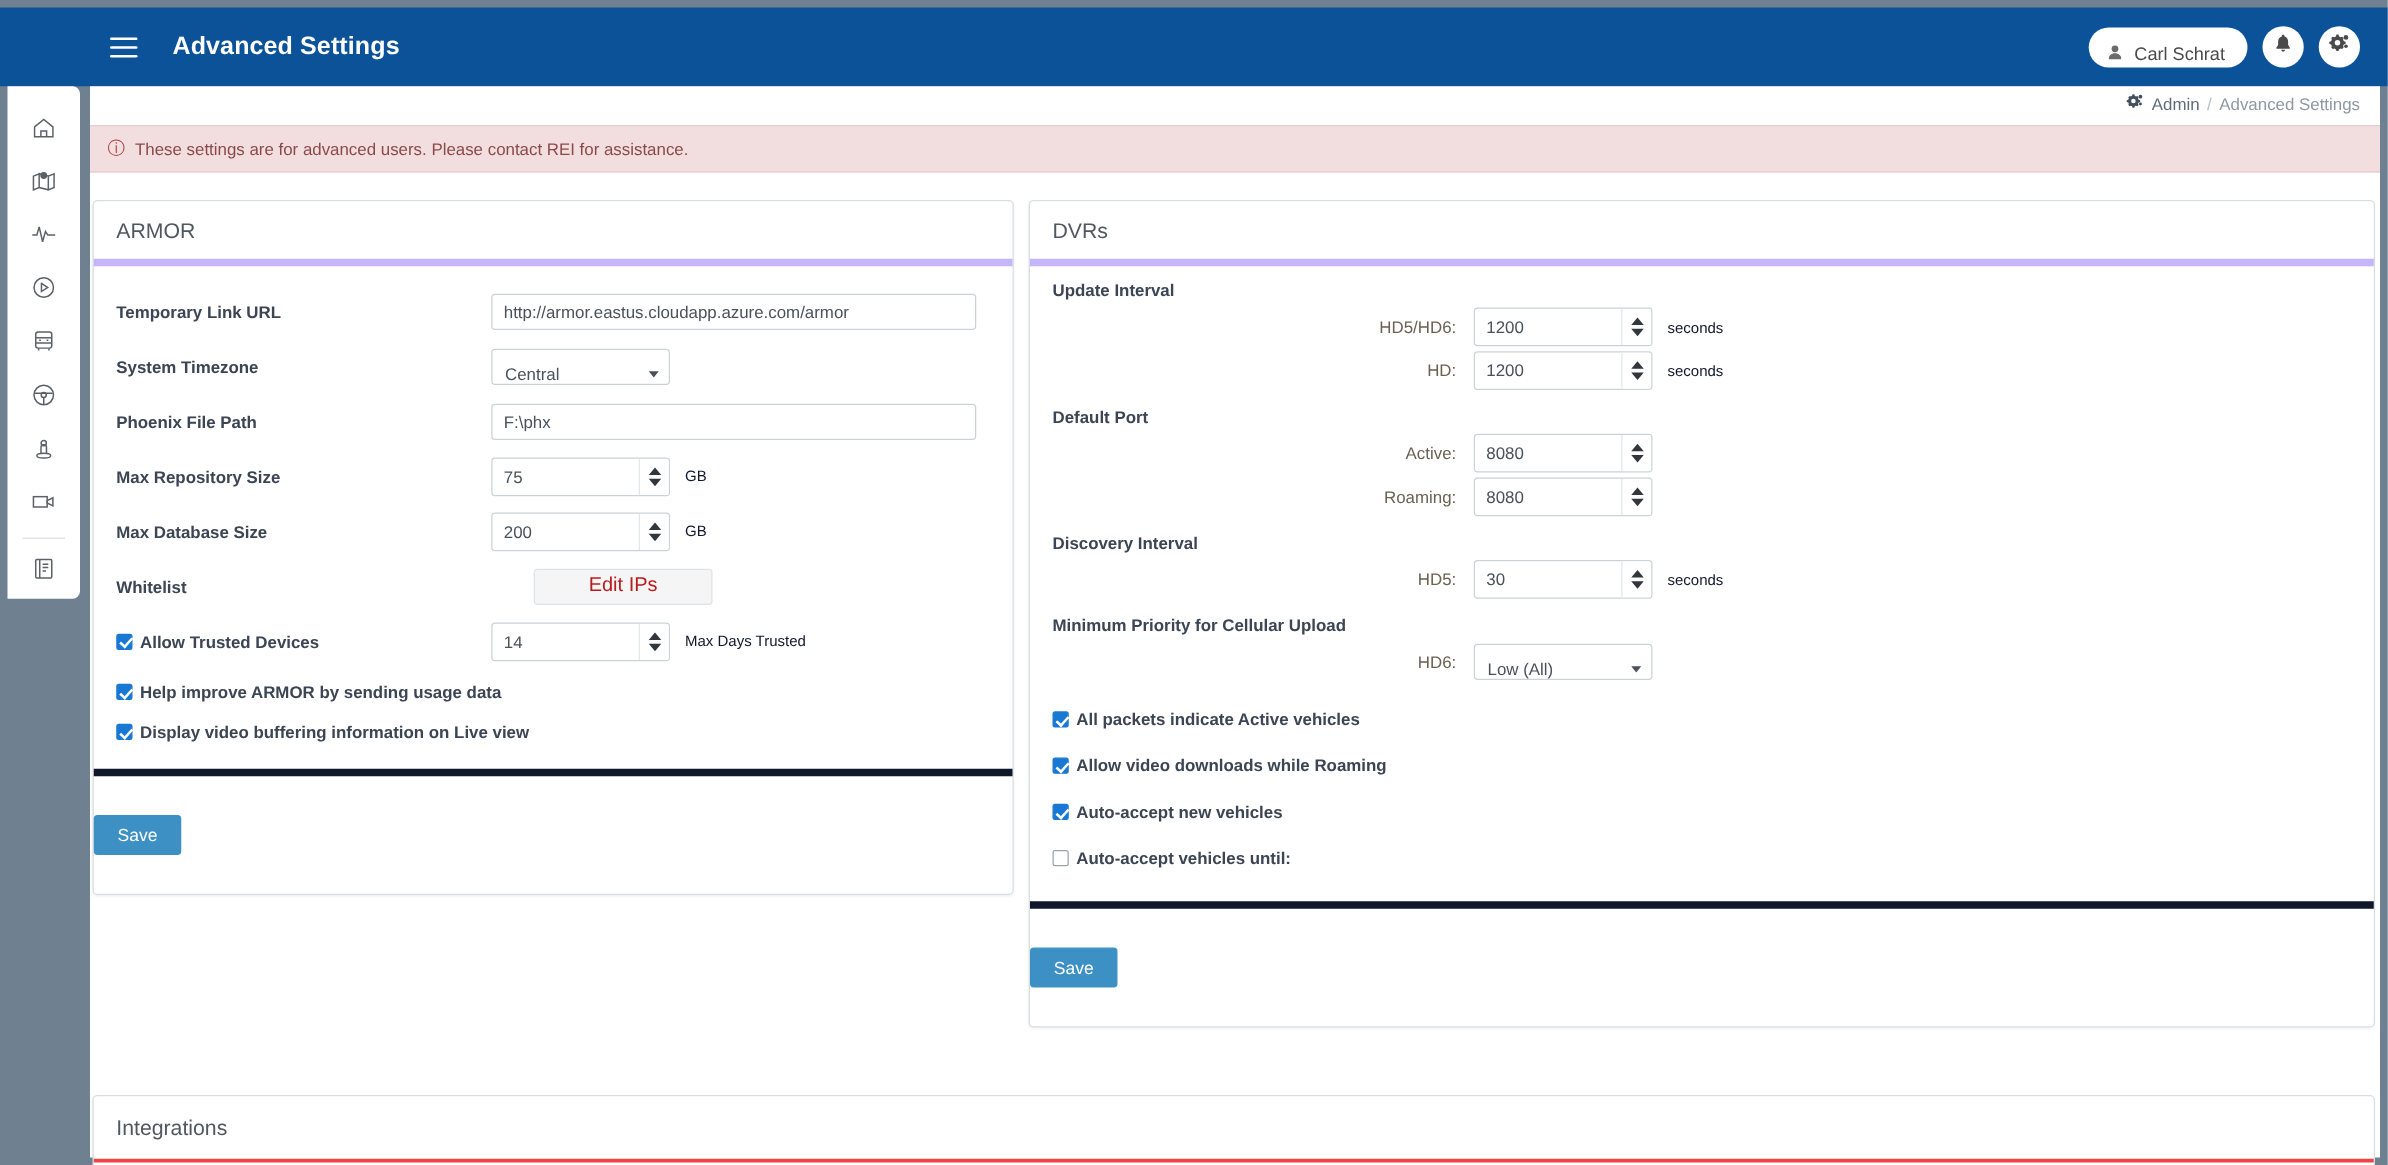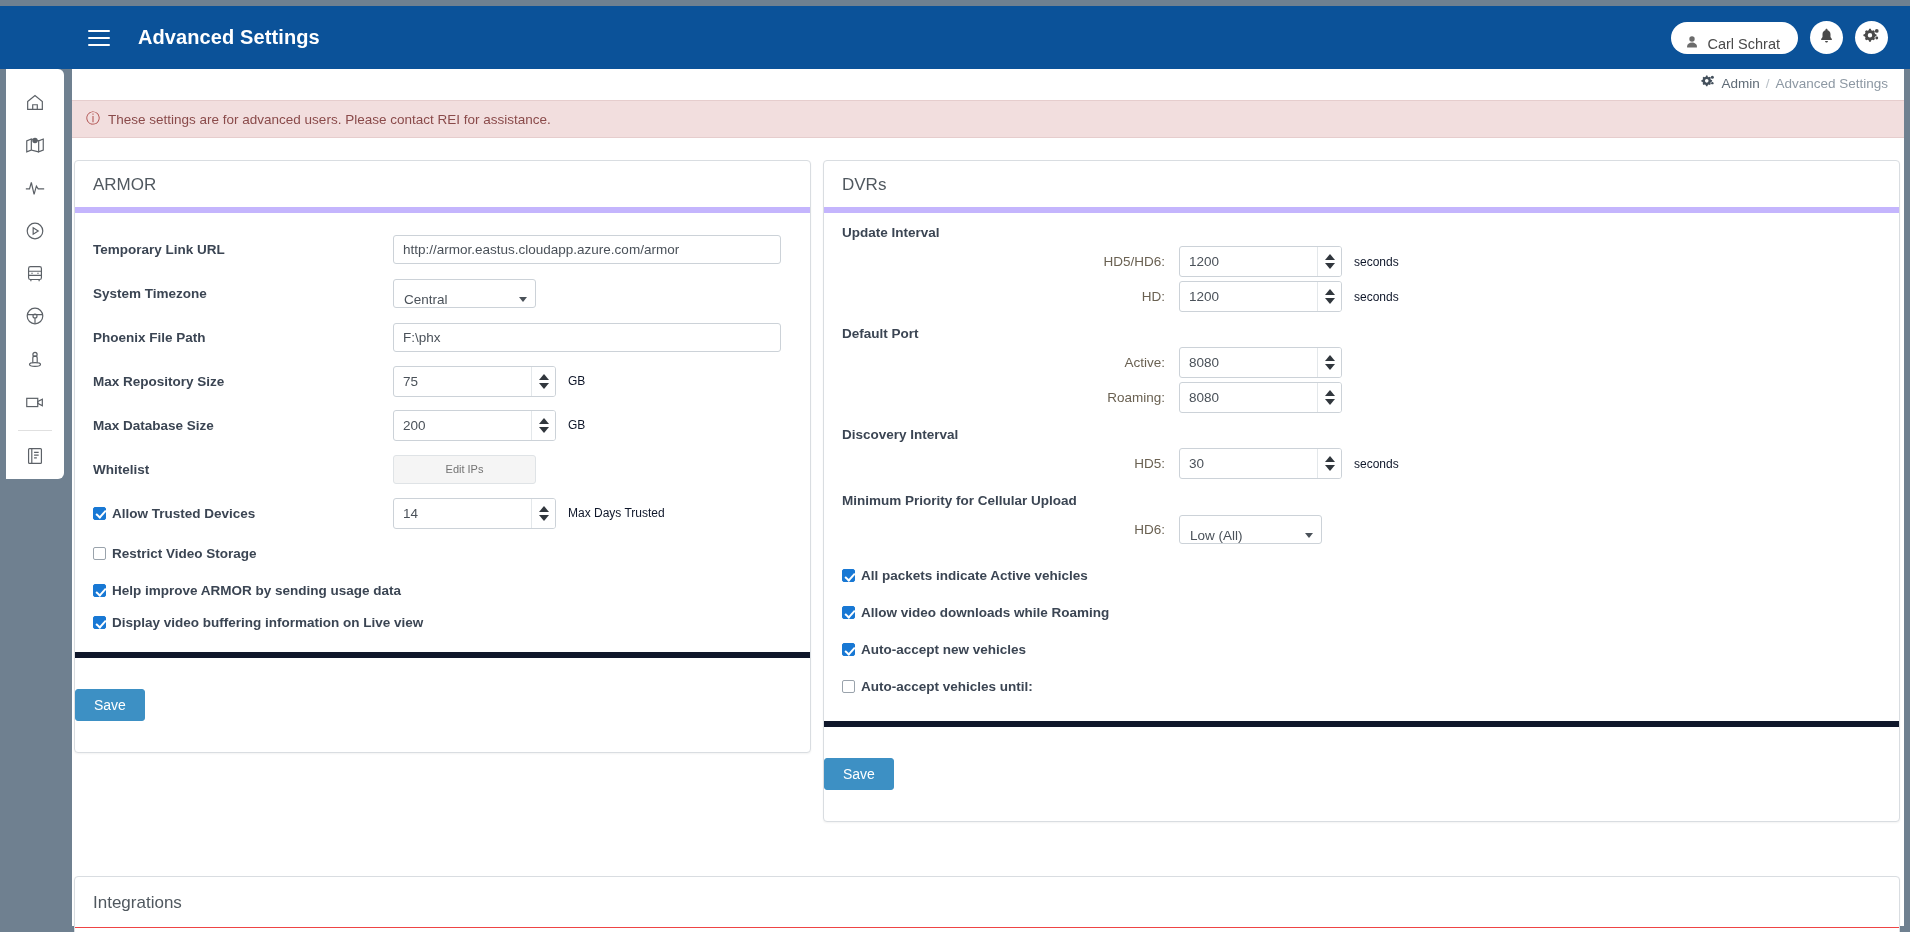--- a/index.html
+++ b/index.html
@@ -97,39 +97,39 @@
     height: 29px; padding: 0 9px;
   }
   input.txt { width: 388px; }
   input.txt.url { width: 388px; }
   .sel {
     width: 143px; height: 29px; display: flex; align-items: center;
     justify-content: space-between; padding: 12px 8px 0 10px; cursor: pointer;
   }
   .caret { width: 0; height: 0; border-left: 4.5px solid transparent; border-right: 4.5px solid transparent; border-top: 5.5px solid #4a5159; }
   .numwrap {
-    display: flex; align-items: stretch; width: 163px; height: 31px;
+    display: flex; align-items: stretch; width: 143px; height: 31px;
     border: 1px solid #ccd2d8; border-radius: 3px; overflow: hidden; background:#fff;
   }
   .numwrap input {
     border: 0; outline: none; flex: 1; min-width: 0;
     font-family: "Liberation Sans", sans-serif; font-size: 13.5px; color: #4a5159;
     padding: 0 9px; background: transparent;
   }
   .spin {
     width: 24px; border-left: 1px solid #e3e7ea; display: flex; flex-direction: column;
     align-items: center; justify-content: center; gap: 3px; background: #fff; cursor: pointer;
   }
   .spin .up { width: 0; height: 0; border-left: 5px solid transparent; border-right: 5px solid transparent; border-bottom: 6px solid #31373d; }
   .spin .dn { width: 0; height: 0; border-left: 5px solid transparent; border-right: 5px solid transparent; border-top: 6px solid #31373d; }
   .unit { font-size: 12px; color: #0f172a; margin-left: 12px; }
   .ghost-btn {
     width: 143px; height: 29px; background: #f5f5f5; border: 1px solid #dfe3e6;
-    border-radius: 3px; font-size: 11px; color: #737373; cursor: pointer;
-    display: flex; align-items: center; justify-content: center;
+    border-radius: 3px; font-size: 16px; color: #b91c1c; cursor: pointer;
+    display: flex; align-items: center; justify-content: center; margin-left: 34px;
   }
   .cbrow { display: flex; align-items: center; min-height: 37px; }
   .cb {
     -webkit-appearance: none; appearance: none;
     width: 13px; height: 13px; border: 1px solid #9aa3ac; border-radius: 2px;
     background: #fff; margin: 0 6px 0 0; cursor: pointer; position: relative; flex: 0 0 auto;
   }
   .cb:checked { background: #1878d4; border-color: #1878d4; }
   .cb:checked::after {
     content: ""; position: absolute; left: 3.5px; top: 0.7px;
@@ -146,21 +146,21 @@
     padding: 7px 18px; cursor: pointer;
   }
   .dvr-sub {
     font-size: 13.5px; font-weight: bold; color: #3b4553; padding: 12px 0 4px 18px;
   }
   .dvr-row { display: flex; align-items: center; min-height: 35px; }
   .dvr-key {
     width: 355px; text-align: right; padding-right: 14px;
     font-size: 13.5px; color: #6a6152;
   }
-  .integ-title { font-size: 17px; color: #50585f; padding: 16px 18px 14px 18px; border-bottom: 1px solid #ef4444; }
+  .integ-title { font-size: 17px; color: #50585f; padding: 16px 18px 14px 18px; border-bottom: 3px solid #ef4444; }
   .integ-btns { display: flex; gap: 13px; padding: 17px 18px 20px 18px; }
 </style>
 </head>
 <body>
 
 <div class="app-frame">
 
   <div class="topbar">
     <div class="hamburger">
       <i></i>
@@ -359,24 +359,20 @@
             <div class="numwrap">
               <input type="text" value="14" style="">
               <div class="spin">
                 <span class="up"></span>
                 <span class="dn"></span>
               </div>
             </div>
             <span class="unit">Max Days Trusted</span>
           </div>
 
-          <div class="cbrow">
-            <input class="cb" type="checkbox" id="cb-restrict" style="">
-            <label class="cb-lbl" for="cb-restrict">Restrict Video Storage</label>
-          </div>
 
           <div class="cbrow">
             <input class="cb" type="checkbox" id="cb-usage" checked="" style="">
             <label class="cb-lbl" for="cb-usage">Help improve ARMOR by sending usage data</label>
           </div>
 
           <div class="cbrow" style="padding-bottom:10px;">
             <input class="cb" type="checkbox" id="cb-buffer" checked="" style="">
             <label class="cb-lbl" for="cb-buffer">Display video buffering information on Live view</label>
           </div>

